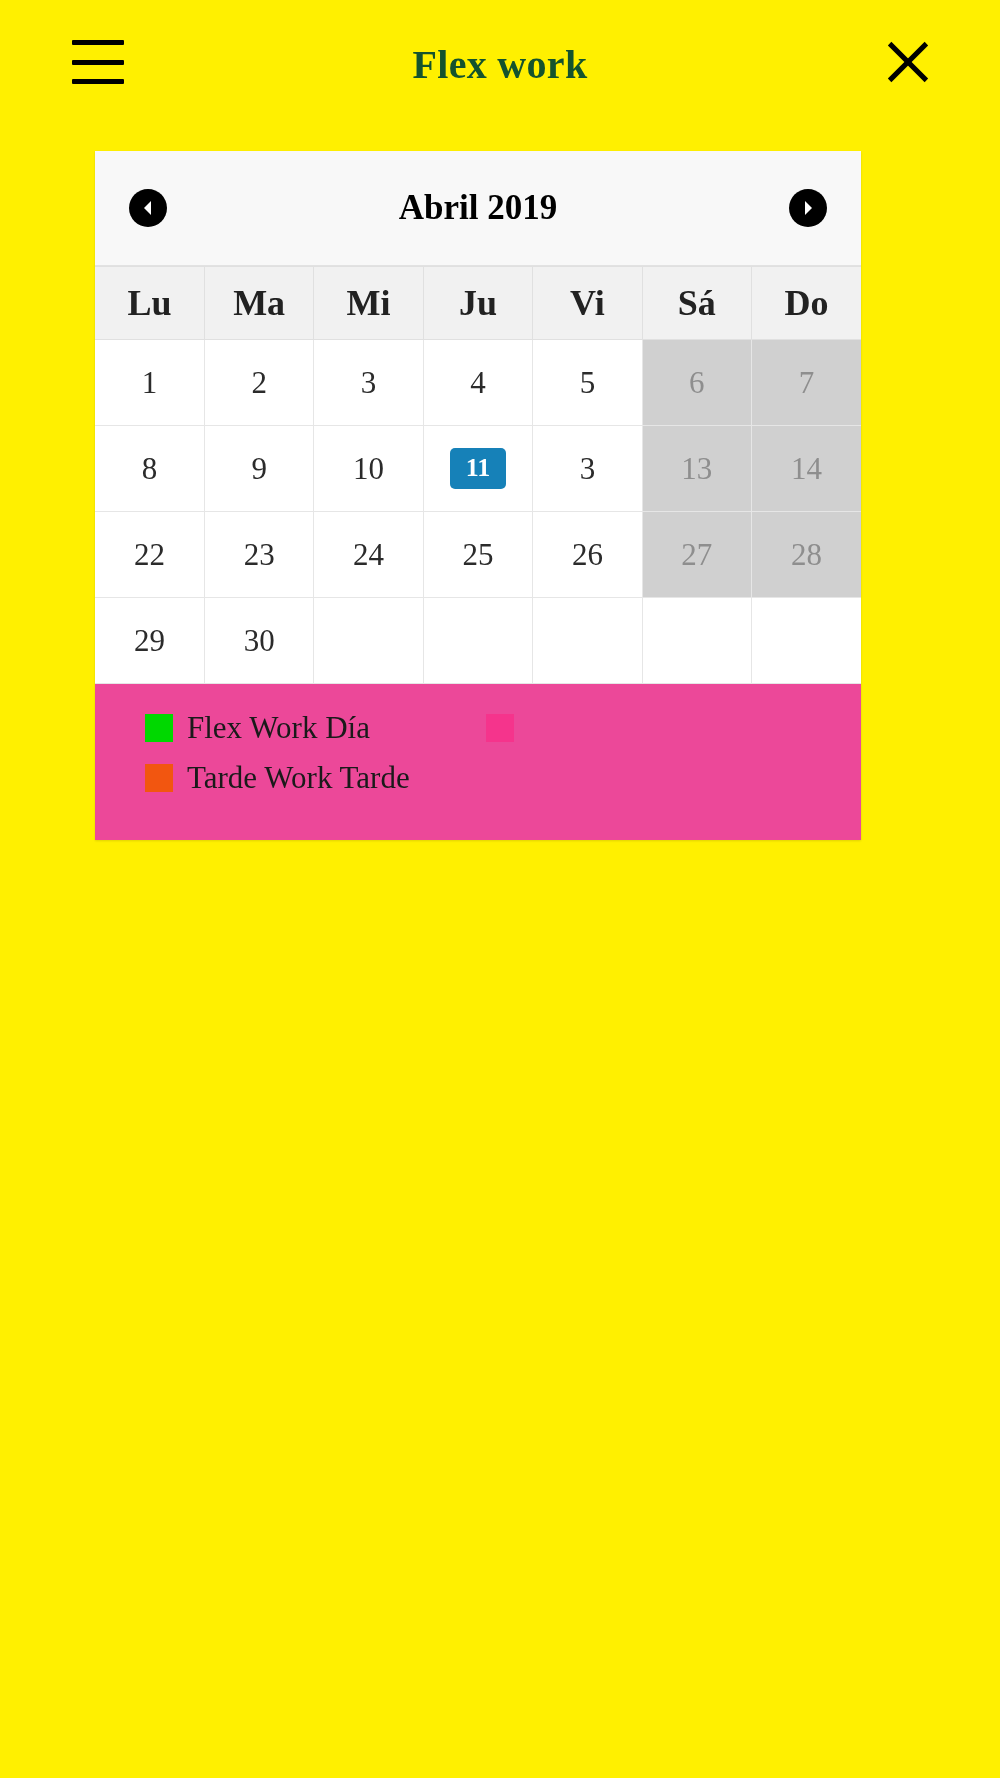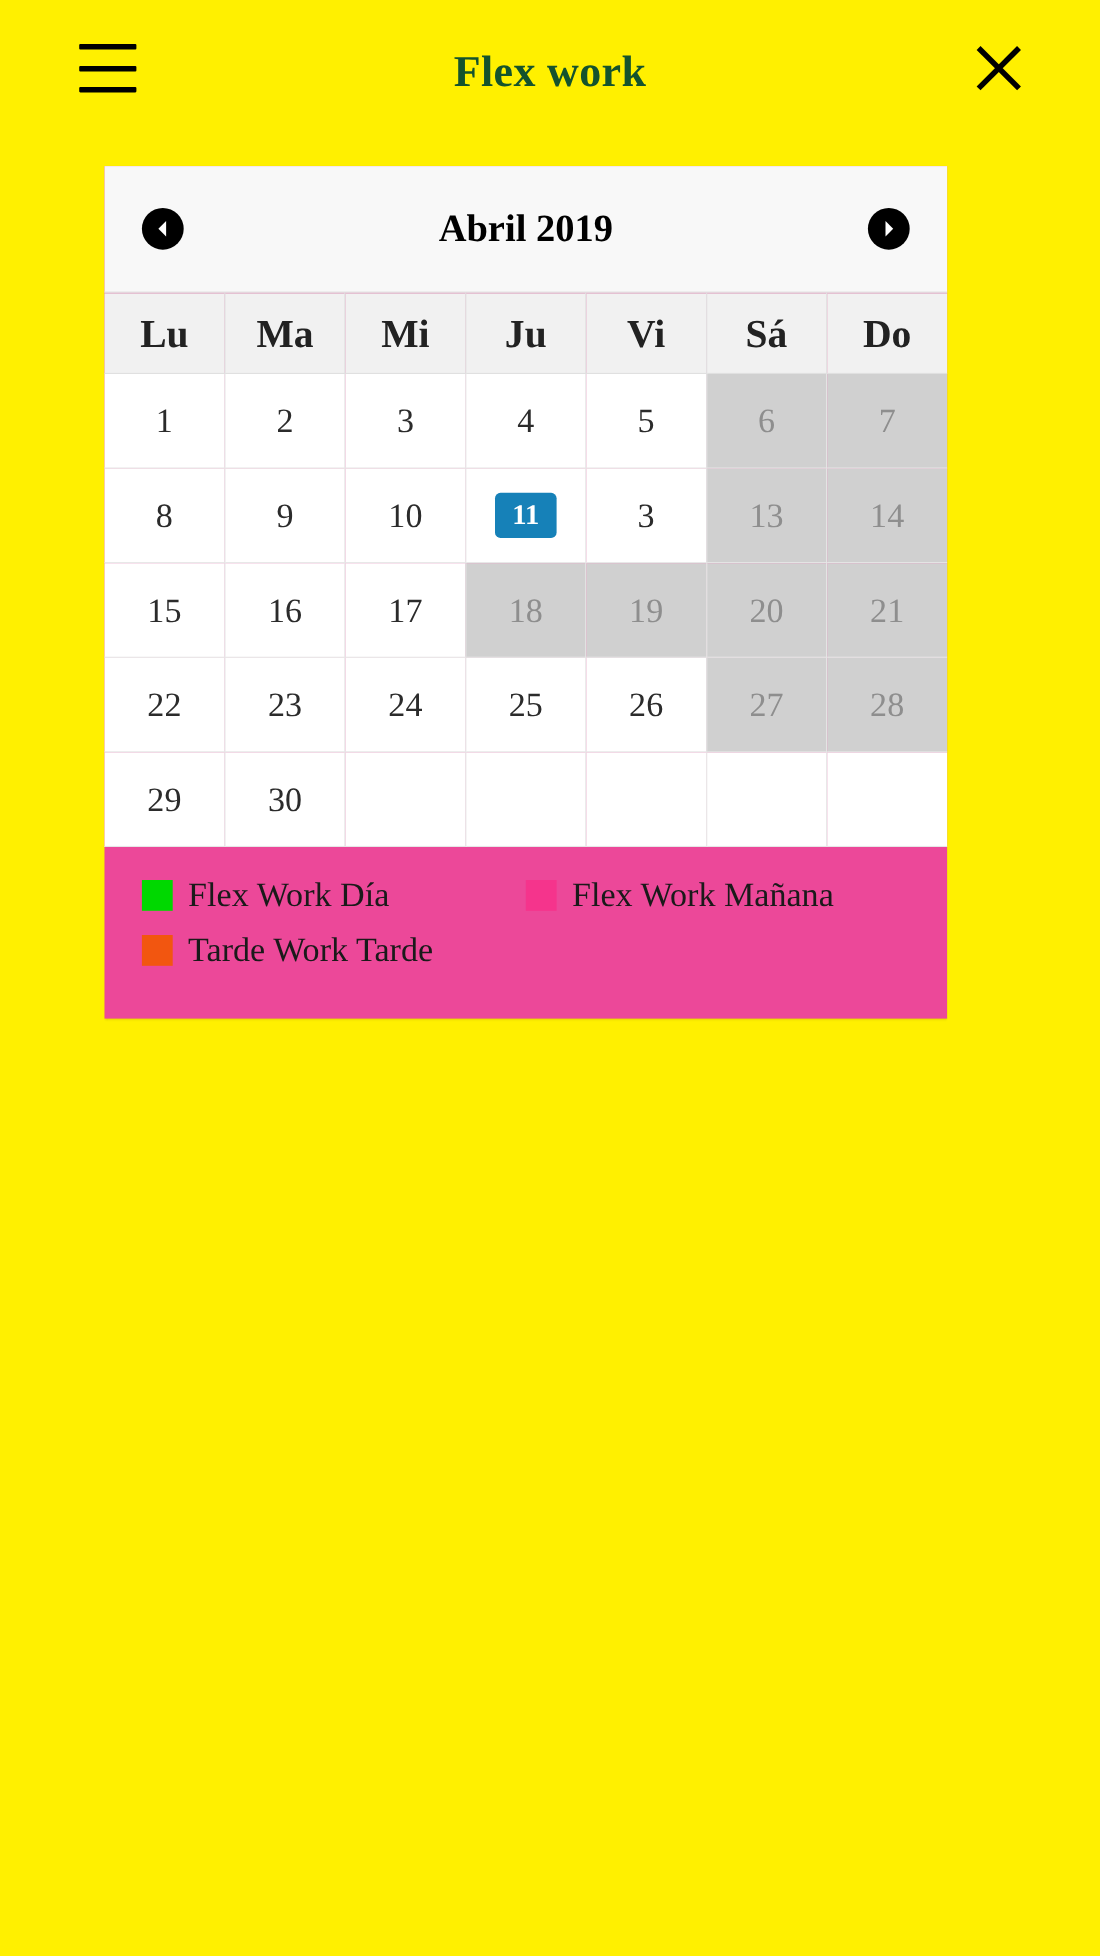--- a/index.html
+++ b/index.html
@@ -148,21 +148,21 @@
     background: #1681b8;
     color: #fff;
     font-size: 26px;
     font-weight: bold;
     border-radius: 5px;
     line-height: 1.1;
   }
 
   
   .legend {
-    padding: 26px 34px 30px 34px;
+    padding: 26px 34px 30px 50px;
     display: flex;
     flex-wrap: wrap;
   }
   .legend-item {
     width: 50%;
     display: flex;
     align-items: center;
     margin-bottom: 14px;
   }
   .legend-swatch {
@@ -230,29 +230,20 @@
         <tr>
           <td>8</td>
           <td>9</td>
           <td>10</td>
           <td><span class="today-pill">11</span></td>
           <td>3</td>
           <td class="weekend">13</td>
           <td class="weekend">14</td>
         </tr>
         <tr>
-          <td>15</td>
-          <td>16</td>
-          <td>17</td>
-          <td class="disabled">18</td>
-          <td class="disabled">19</td>
-          <td class="weekend">20</td>
-          <td class="weekend">21</td>
-        </tr>
-        <tr>
           <td>22</td>
           <td>23</td>
           <td>24</td>
           <td>25</td>
           <td>26</td>
           <td class="weekend">27</td>
           <td class="weekend">28</td>
         </tr>
         <tr>
           <td>29</td>
@@ -266,20 +257,19 @@
       </tbody>
   </table>
 
   <div class="legend">
       <div class="legend-item">
         <span class="legend-swatch" style="background: rgb(0, 216, 0);"></span>
         <span class="legend-label">Flex Work Día</span>
       </div>
       <div class="legend-item">
         <span class="legend-swatch" style="background: rgb(245, 52, 140);"></span>
-        <span class="legend-label">Flex Work Mañana</span>
       </div>
       <div class="legend-item">
         <span class="legend-swatch" style="background: rgb(242, 86, 16);"></span>
         <span class="legend-label">Tarde Work Tarde</span>
       </div>
     </div>
 </div>
 
 </body></html>

